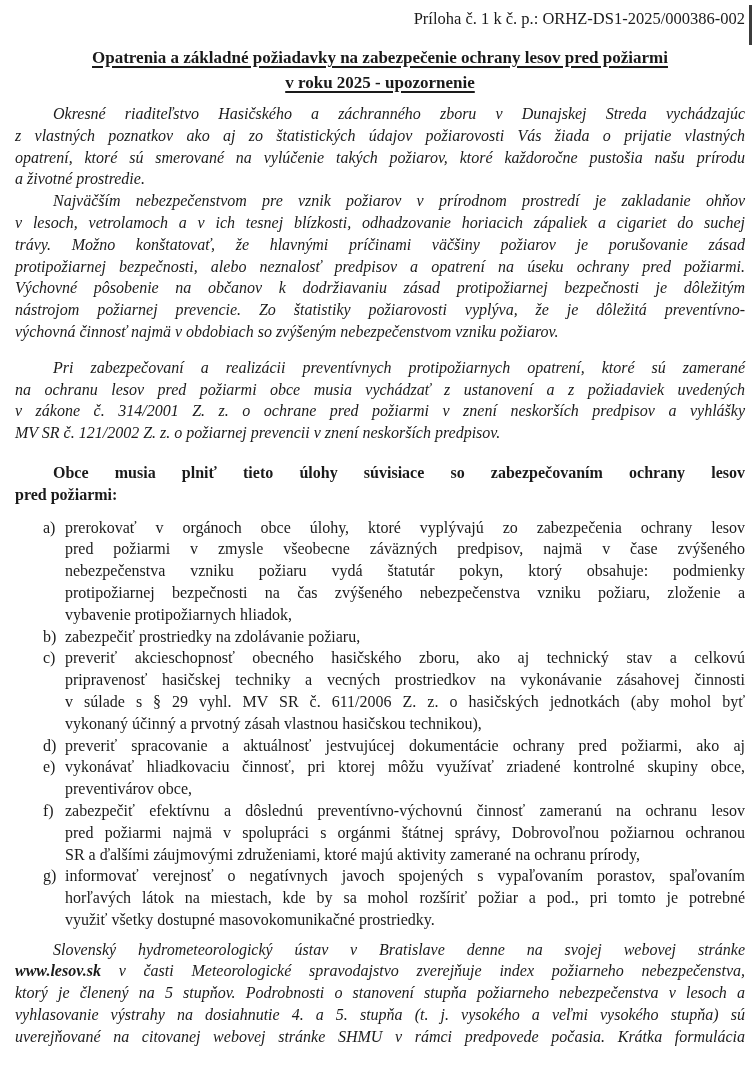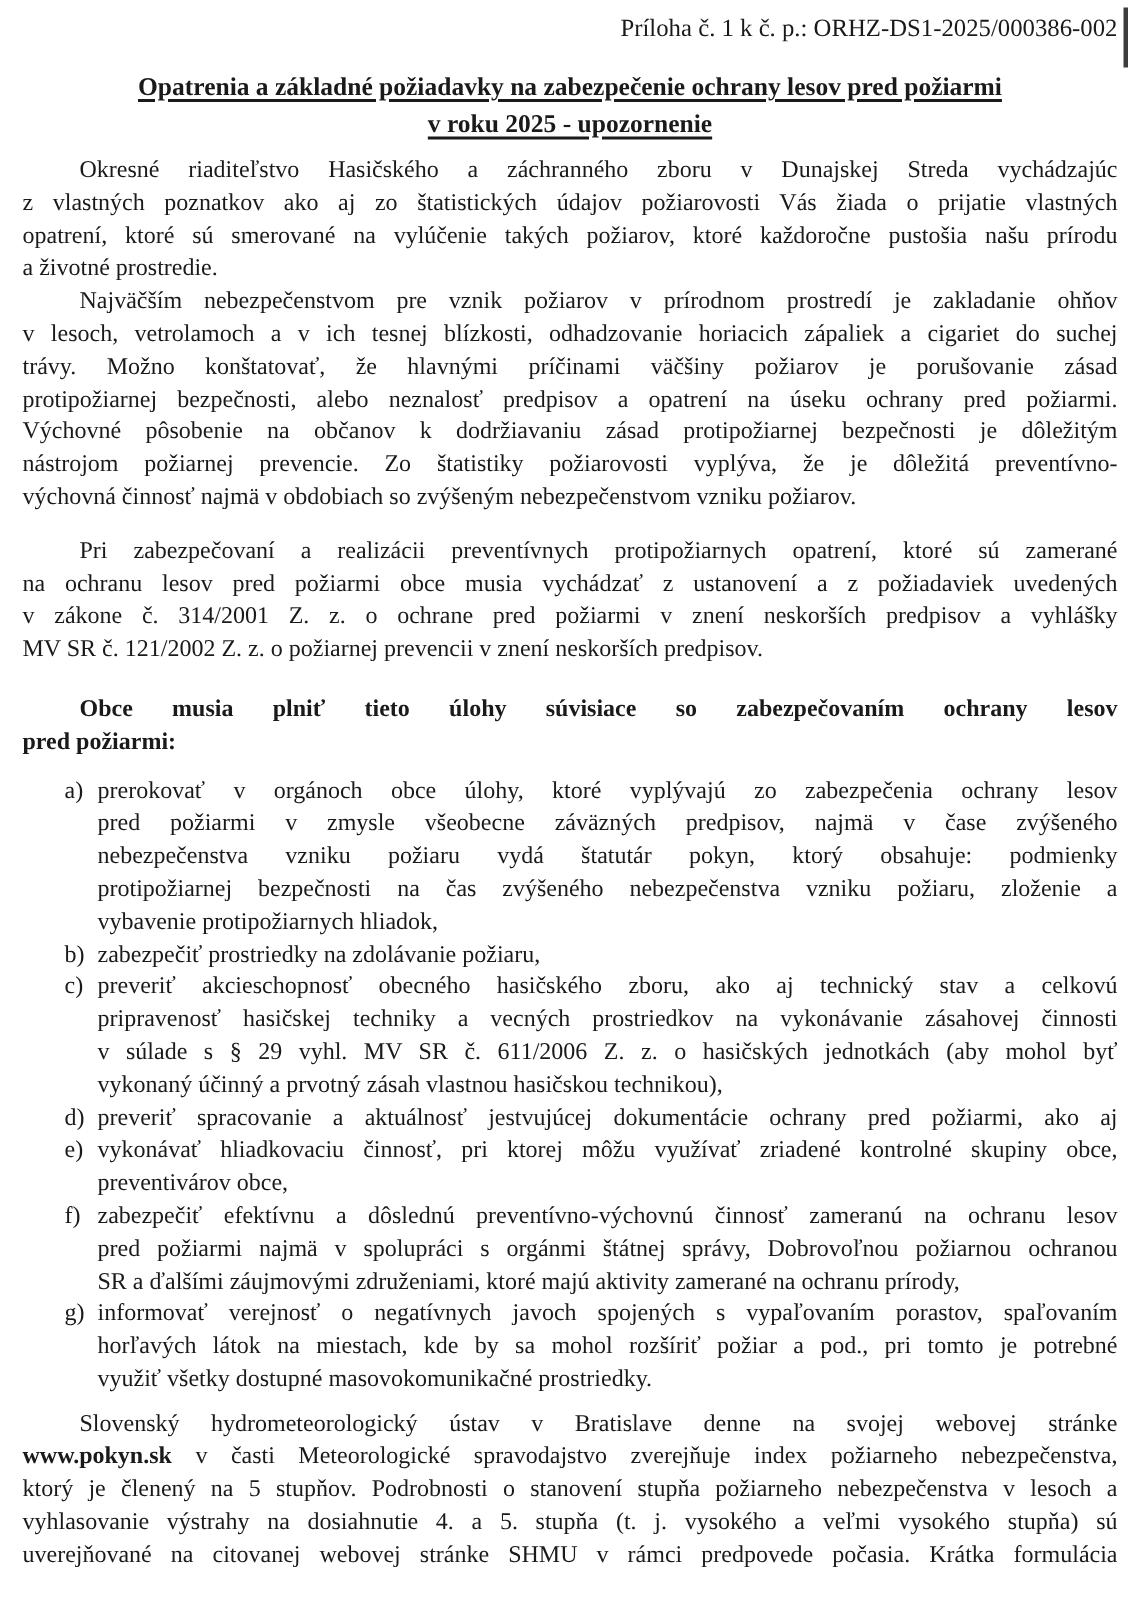--- a/index.html
+++ b/index.html
@@ -41,21 +41,21 @@
     font-weight: bold;
     font-size: 17px;
     line-height: 25px;
   }
   .doc-title .u {
     text-decoration: underline;
     text-decoration-thickness: 2px;
     text-underline-offset: 3px;
   }
 
-  .para { margin: 0; }
+  .para { margin: 0; font-style: italic; }
   .jline { text-align: justify; text-align-last: justify; }
   .jline.jlast { text-align: right; text-align-last: left; }
   .p-indent > .jline:first-child, .ind { text-indent: 38px; }
 
   #para-intro { margin-top: 8px; }
   #para-legal { margin-top: 14px; }
 
   .tasks-heading {
     margin-top: 18px;
     font-weight: bold;
@@ -149,19 +149,19 @@
       <span class="task-text"><div class="jline">zabezpečiť efektívnu a dôslednú preventívno-výchovnú činnosť zameranú na ochranu lesov</div><div class="jline">pred požiarmi najmä v spolupráci s orgánmi štátnej správy, Dobrovoľnou požiarnou ochranou</div><div class="jline jlast">SR a ďalšími záujmovými združeniami, ktoré majú aktivity zamerané na ochranu prírody,</div></span>
     </li>
     <li class="task">
       <span class="task-label">g)</span>
       <span class="task-text"><div class="jline">informovať verejnosť o negatívnych javoch spojených s vypaľovaním porastov, spaľovaním</div><div class="jline">horľavých látok na miestach, kde by sa mohol rozšíriť požiar a pod., pri tomto je potrebné</div><div class="jline jlast">využiť všetky dostupné masovokomunikačné prostriedky.</div></span>
     </li>
   </ol>
 
   <div class="para closing">
     <span class="jline ind">Slovenský hydrometeorologický ústav v Bratislave denne na svojej webovej stránke</span>
-    <span class="jline"><b>www.pokyn.sk</b><span> v časti Meteorologické spravodajstvo zverejňuje index požiarneho nebezpečenstva,</span></span>
+    <span class="jline"><b>www.lesov.sk</b><span> v časti Meteorologické spravodajstvo zverejňuje index požiarneho nebezpečenstva,</span></span>
     <span class="jline">ktorý je členený na 5 stupňov. Podrobnosti o stanovení stupňa požiarneho nebezpečenstva v lesoch a</span>
     <span class="jline">vyhlasovanie výstrahy na dosiahnutie 4. a 5. stupňa (t. j. vysokého a veľmi vysokého stupňa) sú</span>
     <span class="jline">uverejňované na citovanej webovej stránke SHMU v rámci predpovede počasia. Krátka formulácia</span>
   </div>
 
 </div>
 
 </body></html>

